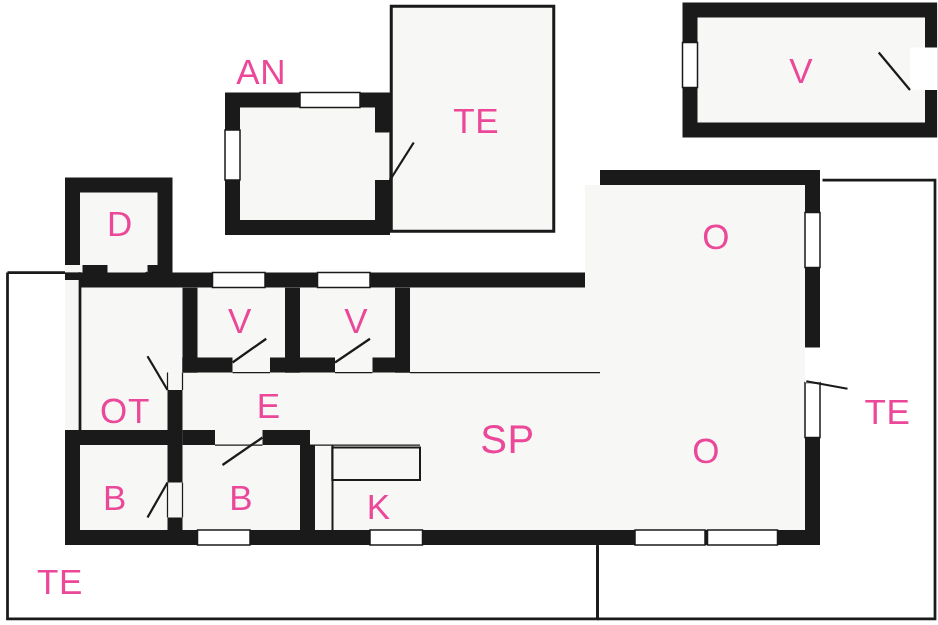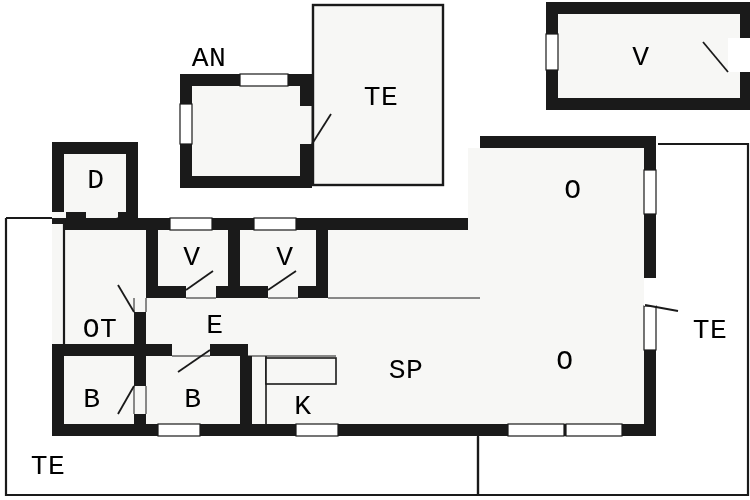--- a/index.html
+++ b/index.html
@@ -18,22 +18,22 @@
   #plan-svg {
     position: absolute;
     left: 0;
     top: 0;
     width: 750px;
     height: 500px;
     display: block;
   }
   .room-label {
     position: absolute;
-    color: #000000;
-    font-family: Liberation Mono, monospace;
+    color: #ec4899;
+    font-family: Liberation Sans, sans-serif;
     font-weight: 400;
     white-space: nowrap;
     transform: translate(-50%, -50%);
     letter-spacing: 0.5px;
     user-select: none;
   }
 </style>
 </head>
 <body>
 
@@ -256,21 +256,21 @@
   <div class="room-label" style="left:285px; top:257px; font-size:28px;">V</div>
 
   <div class="room-label" style="left:100px; top:293px; font-size:28px;margin-top:36px;">OT</div>
 
   <div class="room-label" style="left:215px; top:325px; font-size:28px;">E</div>
 
   <div class="room-label" style="left:710px; top:330px; font-size:28px;">TE</div>
 
   <div class="room-label" style="left:565px; top:361px; font-size:28px;">O</div>
 
-  <div class="room-label" style="left:406px; top:370px; font-size:28px;">SP</div>
+  <div class="room-label" style="left:406px; top:352px; font-size:32px;">SP</div>
 
   <div class="room-label" style="left:92px; top:399px; font-size:28px;">B</div>
 
   <div class="room-label" style="left:193px; top:399px; font-size:28px;">B</div>
 
   <div class="room-label" style="left:303px; top:406px; font-size:28px;">K</div>
 
   <div class="room-label" style="left:48px; top:466px; font-size:28px;">TE</div>
 
 </div>

